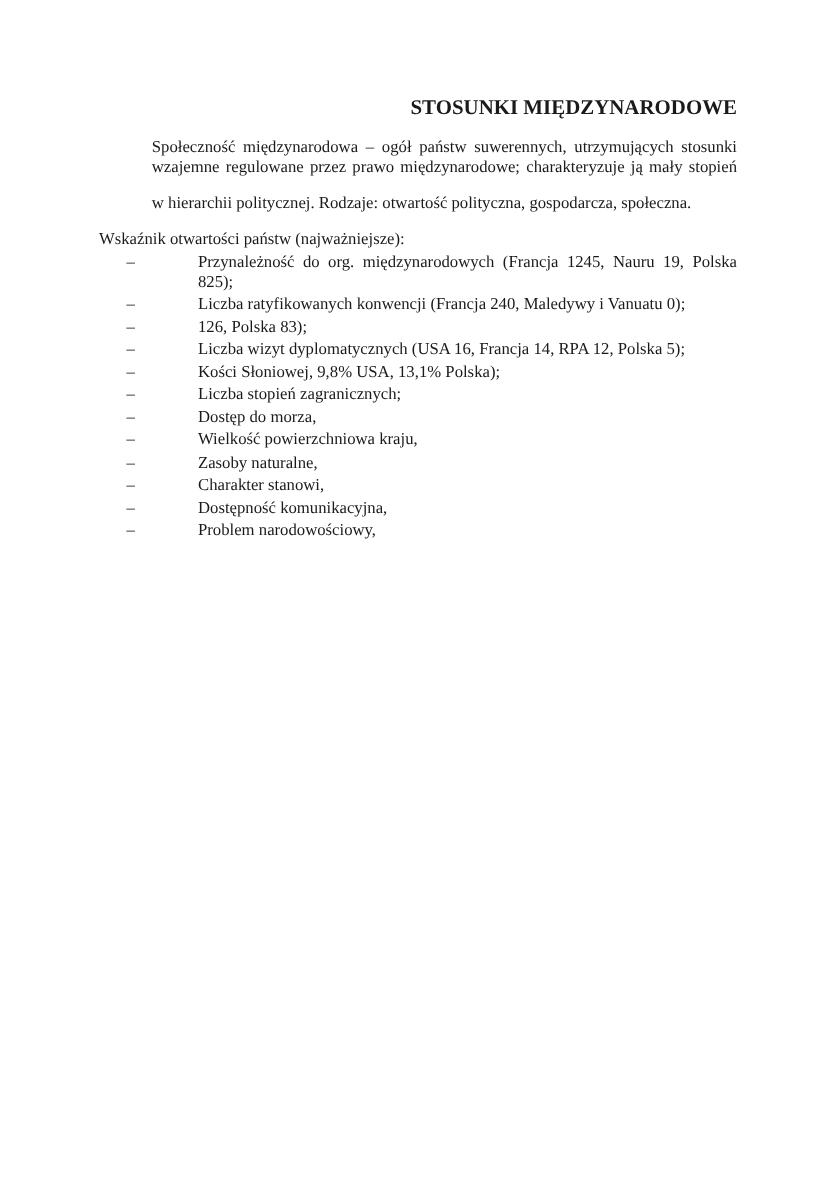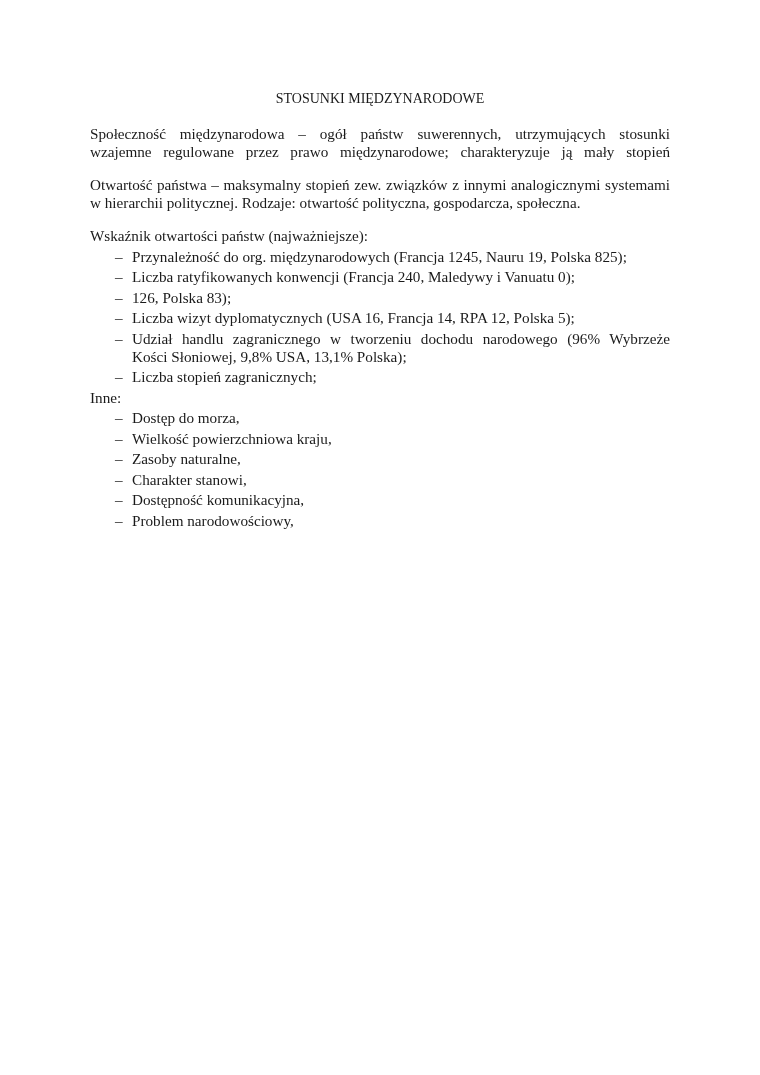--- a/index.html
+++ b/index.html
@@ -18,33 +18,34 @@
     -webkit-font-smoothing: antialiased;
   }
   .page {
     box-sizing: border-box;
     width: 760px;
     height: 1075px;
     padding: 90px 90px 0 90px;
     background: #ffffff;
   }
   .doc-title {
-    font-size: 14px;
-    font-weight: normal;
+    font-size: 19px;
+    font-weight: bold;
     line-height: 18px;
     margin: 0 0 17px 0;
-    text-align: center;
+    text-align: right;
   }
   .para {
     margin: 0 0 15px 0;
   }
   .jline {
     text-align: justify;
     text-align-last: justify;
     white-space: normal;
+    margin-left: 48px;
   }
   .jline.last {
     text-align-last: left;
   }
   .list-heading {
     margin: 0;
     text-align: left;
   }
   .inne-heading {
     margin-top: 2.5px;
@@ -71,21 +72,20 @@
 <div class="page">
 
   <h1 class="doc-title">STOSUNKI MIĘDZYNARODOWE</h1>
 
   <div class="para">
       <div class="jline">Społeczność międzynarodowa – ogół państw suwerennych, utrzymujących stosunki</div>
       <div class="jline">wzajemne regulowane przez prawo międzynarodowe; charakteryzuje ją mały stopień</div>
     </div>
 
   <div class="para">
-      <div class="jline">Otwartość państwa – maksymalny stopień zew. związków z innymi analogicznymi systemami</div>
       <div class="jline last">w hierarchii politycznej. Rodzaje: otwartość polityczna, gospodarcza, społeczna.</div>
     </div>
 
   <div class="list-heading">Wskaźnik otwartości państw (najważniejsze):</div>
 
   <div>
       <div class="li">
         <span class="marker">–</span>
         <div class="li-text">
           <div class="jline last">Przynależność do org. międzynarodowych (Francja 1245, Nauru 19, Polska 825);</div>
@@ -105,33 +105,31 @@
       </div>
       <div class="li">
         <span class="marker">–</span>
         <div class="li-text">
           <div class="jline last">Liczba wizyt dyplomatycznych (USA 16, Francja 14, RPA 12, Polska 5);</div>
         </div>
       </div>
       <div class="li">
         <span class="marker">–</span>
         <div class="li-text">
-          <div class="jline">Udział handlu zagranicznego w tworzeniu dochodu narodowego (96% Wybrzeże</div>
           <div class="jline last">Kości Słoniowej, 9,8% USA, 13,1% Polska);</div>
         </div>
       </div>
       <div class="li">
         <span class="marker">–</span>
         <div class="li-text">
           <div class="jline last">Liczba stopień zagranicznych;</div>
         </div>
       </div>
     </div>
 
-  <div class="list-heading inne-heading">Inne:</div>
 
   <div>
       <div class="li">
         <span class="marker">–</span>
         <div class="li-text">
           <div class="jline last">Dostęp do morza,</div>
         </div>
       </div>
       <div class="li">
         <span class="marker">–</span>

